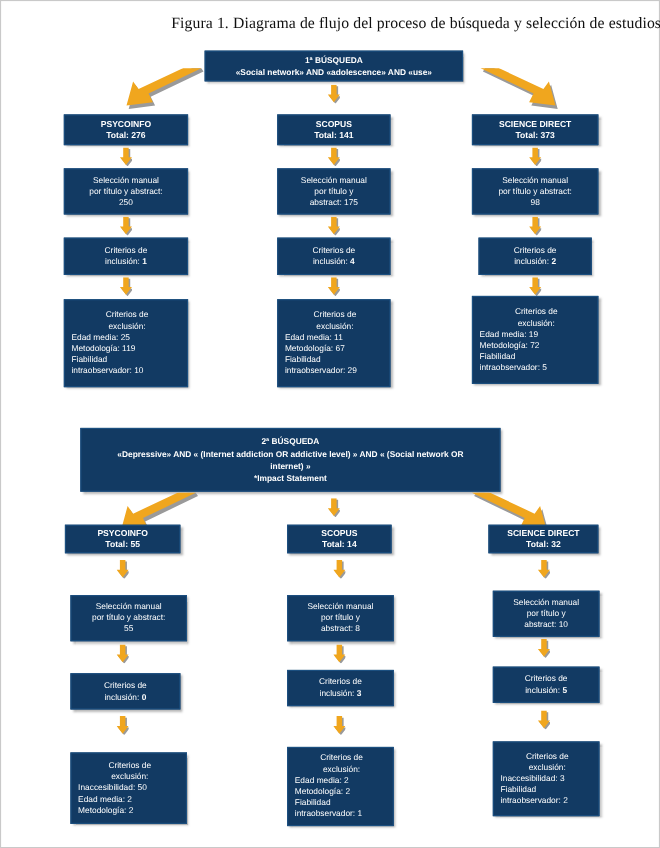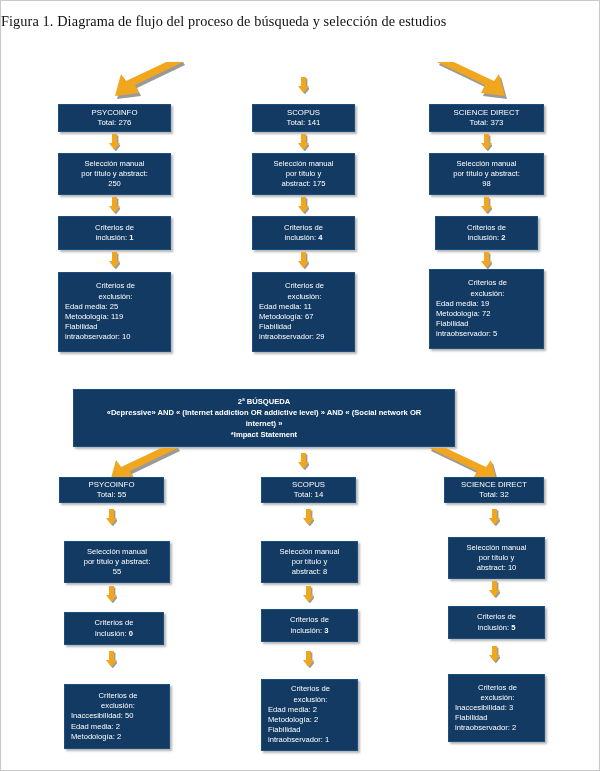--- a/index.html
+++ b/index.html
@@ -12,21 +12,21 @@
   .page{
     position:relative;
     width:600px;height:771px;
     box-sizing:border-box;
     border:1px solid #c9c9c9;
     background:#fff;
   }
   .figure-title{
     position:absolute;
     top:12px;left:0;width:600px;
-    text-align:left;
+    text-align:right;
     font-family:"Liberation Serif", serif;
     font-size:14.3px;
     color:#101010;
     letter-spacing:0.1px;
     white-space:nowrap;
   }
 
   
   .box{
     position:absolute;
@@ -38,21 +38,21 @@
     line-height:1.34;
     display:flex;
     flex-direction:column;
     align-items:center;
     justify-content:center;
     text-align:center;
     padding:3px 4px;
     box-shadow:2px 2px 2px rgba(120,120,120,0.55);
   }
   .box.header{
-    font-weight:normal;
+    font-weight:bold;
     font-size:7.8px;
   }
   .box.search{
     font-weight:bold;
     font-size:7.6px;
     line-height:1.45;
   }
   .box .ln{display:block;width:100%;}
   .box.excl{
     align-items:stretch;
@@ -76,20 +76,24 @@
   }
   .arrow-diag svg{display:block;}
 </style>
 </head>
 <body>
 
 <div class="page">
 
   <div class="figure-title">Figura 1. Diagrama de flujo del proceso de búsqueda y selección de estudios</div>
 
+  <div class="box search" style="left:185px;top:45px;width:235px;height:28px;">
+    <span class="ln">1ª BÚSQUEDA</span>
+    <span class="ln">«Social network» AND «adolescence» AND «use»</span>
+  </div>
 
   <div class="arrow-diag" style="left:108px;top:61px;">
     <svg width="78" height="42" viewBox="0 0 78 42">
       <g transform="translate(2,3)">
         <path d="M74,0 L26,23 L30,31 L6,34 L12,12 L17,19 L70,-6 Z" fill="#9a9a9a"></path>
       </g>
       <path d="M74,0 L26,23 L30,31 L6,34 L12,12 L17,19 L70,-6 Z" fill="#f0a61e"></path>
     </svg>
   </div>
 

